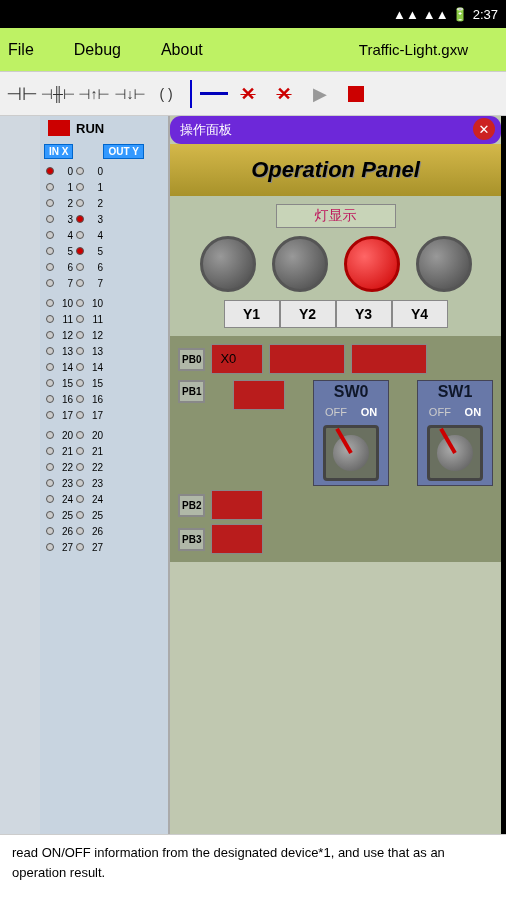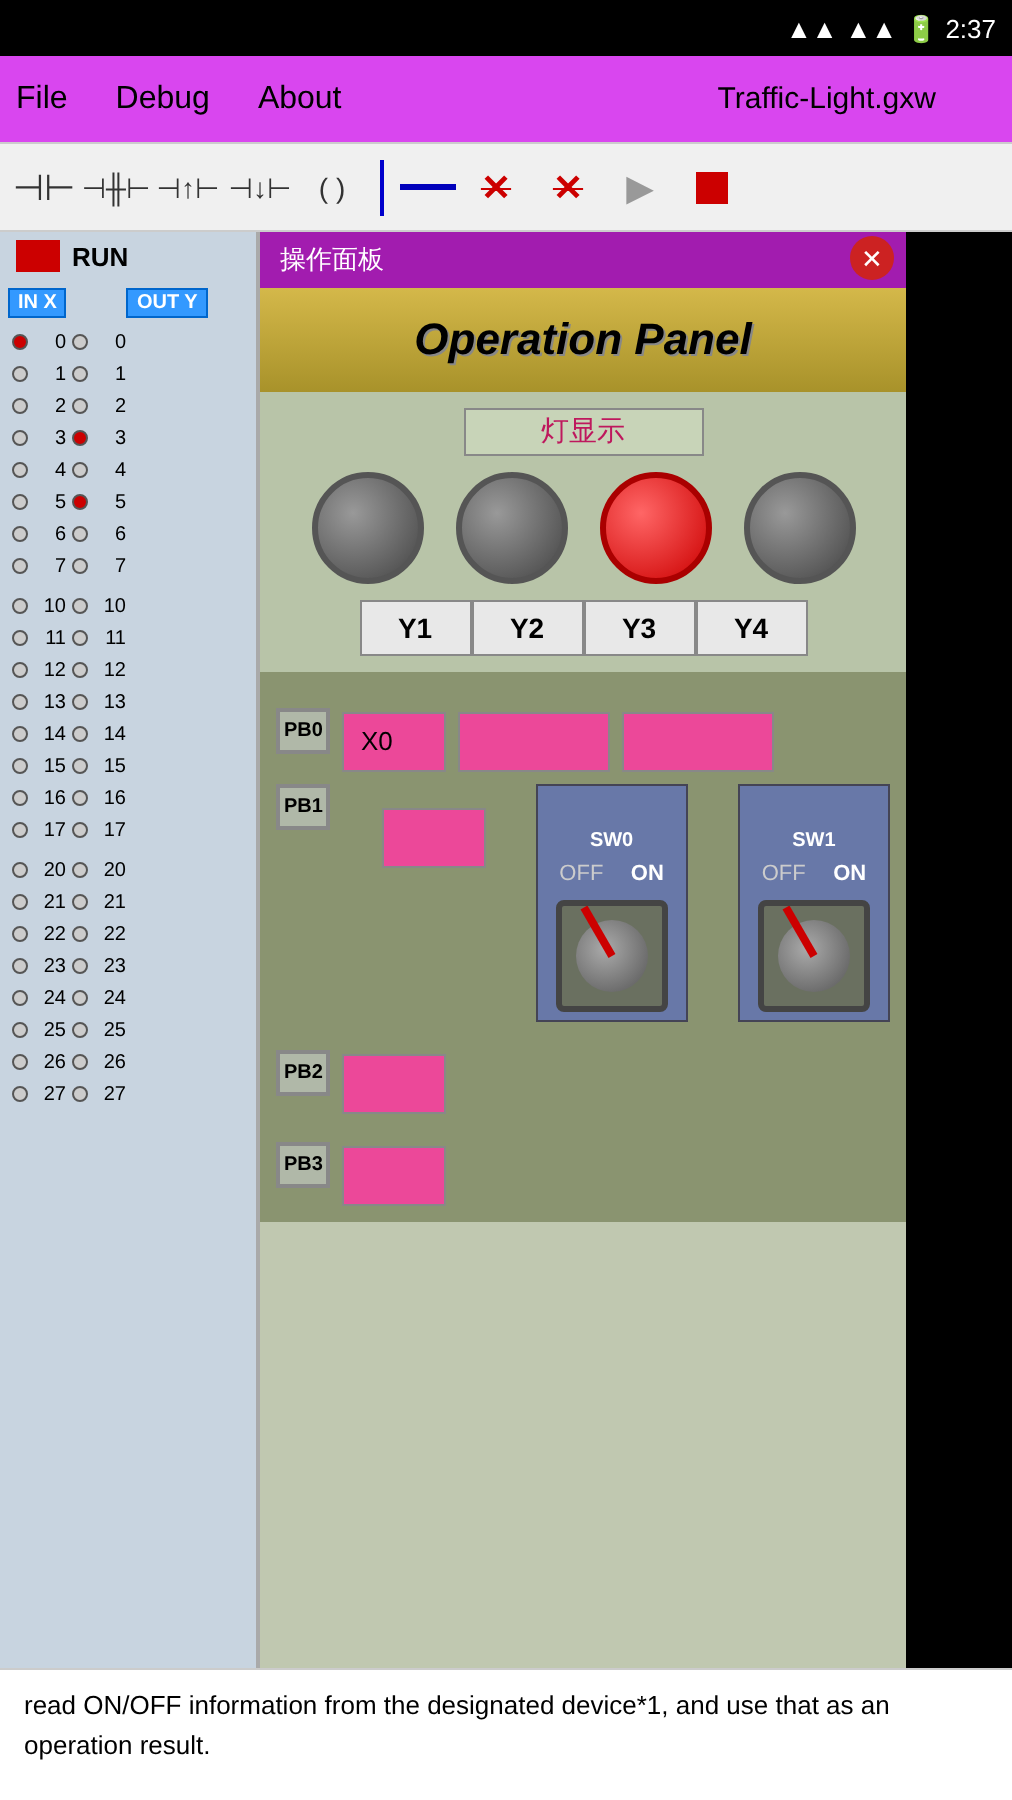--- a/index.html
+++ b/index.html
@@ -25,25 +25,25 @@
     }
     #status-bar span {
       color: #fff;
       font-size: 13px;
     }
 
     
     #menu-bar {
       width: 506px;
       height: 44px;
-      background: #d946ef;
+      background: #bef264;
       display: flex;
       align-items: center;
       padding: 0 8px;
-      gap: 24px;
+      gap: 40px;
       border-bottom: 1px solid #ccc;
     }
     .menu-item {
       font-size: 16px;
       color: #000;
       cursor: pointer;
     }
     .menu-title {
       font-size: 15px;
       color: #000;
@@ -94,25 +94,26 @@
     }
     .toolbar-stop {
       display: inline-block;
       width: 16px;
       height: 16px;
       background: #cc0000;
     }
 
     
     #main-area {
-      width: 453px;
+      width: 501px;
       height: 718px;
       background: #d0d8e0;
       position: relative;
       display: flex;
+      padding-left: 40px;
     }
 
     
     #left-panel {
       width: 130px;
       height: 718px;
       background: #c8d4e0;
       border-right: 2px solid #aaa;
       position: relative;
       overflow: hidden;
@@ -288,37 +289,35 @@
       border: 2px solid #888;
       font-size: 10px;
       font-weight: bold;
       text-align: center;
       padding: 4px 2px;
       cursor: pointer;
       color: #000;
     }
 
     .white-box {
-      background: #ec4899;
+      background: #b91c1c;
       border: 1px solid #888;
       height: 30px;
-      margin-top: 12px;
     }
 
     .sw-block {
       background: #6878a8;
       border: 1px solid #445;
     }
     .sw-title {
       text-align: center;
-      color: #ffffff;
-      font-size: 10px;
+      color: #0f172a;
+      font-size: 16px;
       font-weight: bold;
       padding: 2px;
-      margin-top: 20px;
     }
     .sw-buttons {
       display: flex;
       justify-content: space-around;
       padding: 2px 4px;
     }
     .sw-off {
       font-size: 11px;
       color: #ccc;
       padding: 1px 4px;
@@ -574,21 +573,21 @@
           <div class="ladder-dot"></div>
           <span class="ladder-num">27</span>
           <div class="ladder-dot"></div>
           <span class="ladder-num">27</span>
         </div>
     </div>
   </div>
 
   <div id="right-panel">
 
-    <div style="width:100%; height:28px; background:#a21caf; display:flex; align-items:center; padding-left:10px; position:relative;">
+    <div style="width:100%; height:28px; background:#6d28d9; display:flex; align-items:center; padding-left:10px; position:relative;border-radius:11px;">
       <span style="color:#fff; font-size:13px;">操作面板</span>
       <div style="position:absolute; right:6px; top:2px; width:22px; height:22px; background:#cc2222; border-radius:50%; display:flex; align-items:center; justify-content:center; color:#fff; font-size:13px; cursor:pointer;">✕</div>
     </div>
 
     <div id="op-panel-title">
       <span>Operation Panel</span>
     </div>
 
     <div id="light-section">
       <div class="section-label-box">灯显示</div>

